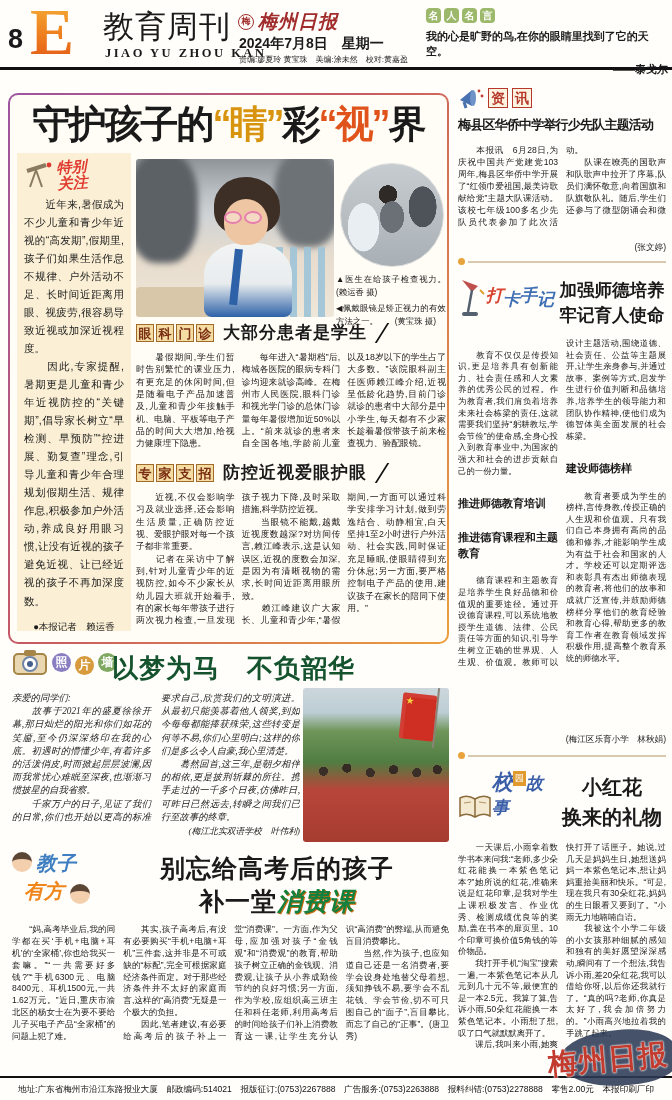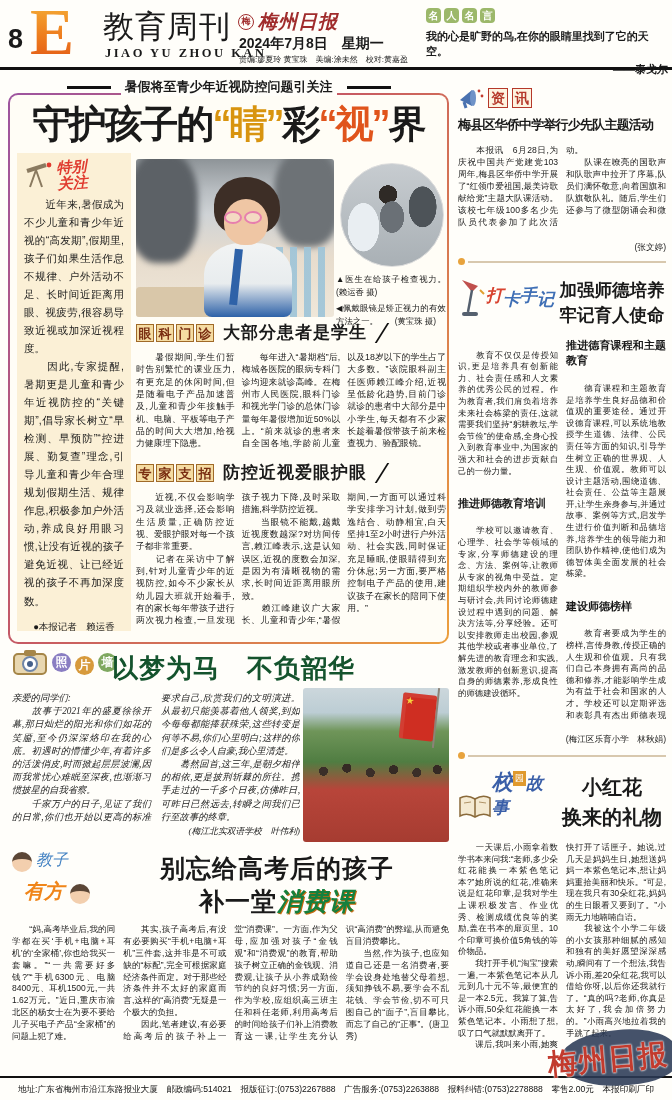--- a/index.html
+++ b/index.html
@@ -87,21 +87,21 @@
    radial-gradient(9px 9px at 92% 53%, #352a24 0 50%, transparent 51%),
    linear-gradient(180deg,#ccd7dc 0%,#bccdd4 16%,#6f9559 28%,#507d42 48%,#b8453a 66%,#a63c31 100%); }
 .flag { position:absolute; right:14px; top:6px; width:34px; height:46px; background:#cf2e22; border-radius:2px; transform:rotate(6deg); box-shadow:inset 4px 4px 0 rgba(255,255,255,.08); }
 .flag::after { content:"★"; color:#f7d23e; font-size:10px; position:absolute; left:3px; top:2px; }
 .flagpole { position:absolute; right:12px; top:0; width:2px; height:60px; background:#8c8377; transform:rotate(6deg); }
 
 
 .pbadge { position:absolute; left:12px; top:850px; width:92px; height:64px; }
 .pb-kid1 { position:absolute; left:0; top:2px; width:20px; height:20px; border-radius:50%; background:#f3cfae; border-top:7px solid #5b4636; }
 .pb-kid2 { position:absolute; left:58px; top:34px; width:20px; height:20px; border-radius:50%; background:#f3cfae; border-top:7px solid #5b4636; }
-.pb-t1 { position:absolute; left:24px; top:0; font-size:16px; font-weight:400; font-style:italic; color:#3f7fc1; }
+.pb-t1 { position:absolute; left:24px; top:0; font-size:20px; font-weight:700; font-style:italic; color:#3f7fc1; }
 .pb-t2 { position:absolute; left:12px; top:28px; font-size:20px; font-weight:900; font-style:italic; color:#f08519; }
 .phead1 { position:absolute; left:104px; top:852px; width:346px; text-align:center; font-size:25px; font-weight:900; letter-spacing:1px; }
 .phead2 { position:absolute; left:104px; top:885px; width:346px; text-align:center; font-size:25px; font-weight:900; letter-spacing:1px; }
 .phead2 .hl { color:#15803d; font-style:italic; text-shadow:1px 1px 0 #c96a10; }
 .pbody { position:absolute; left:12px; top:924px; width:437px; height:146px; column-count:4; column-gap:8px;
   font-size:8.5px; line-height:1.4; text-align:justify; white-space:pre-line; overflow:hidden; }
 
 
 .rnbadge { position:absolute; left:458px; top:86px; display:flex; align-items:center; gap:4px; }
 .rchar { width:20px; height:20px; border:1.5px solid #b5382a; background:#fdf3e0; color:#b5382a; font-size:14px; font-weight:900; text-align:center; line-height:18px; }
@@ -160,23 +160,20 @@
         <span class="qcircle">名</span>
         <span class="qcircle">人</span>
         <span class="qcircle">名</span>
         <span class="qcircle">言</span>
       </div>
       <div class="qtext">我的心是旷野的鸟,在你的眼睛里找到了它的天空。</div>
       <div class="qattr">——泰戈尔</div>
     </div>
   </div>
 
-  <div class="kicker">
-      <span>暑假将至青少年近视防控问题引关注</span>
-    </div>
   <div class="leadbox">
     <div class="leadinner">
       <div class="leadhead">
         <span>守护孩子的</span><span class="gold">“睛”</span><span>彩</span><span class="orange">“视”</span><span>界</span>
       </div>
 
       <div class="sidebar">
         <div class="spbadge">
           <svg class="icon" width="30" height="28" viewBox="0 0 30 28">
             <line x1="3" y1="10" x2="22" y2="4" stroke="#8a7a60" stroke-width="4"></line>
@@ -314,21 +311,20 @@
       <span class="ntchar ntc3">记</span>
     </div>
   </div>
   <div class="nthead">
     <div>加强师德培养</div>
     <div>牢记育人使命</div>
   </div>
   <div class="rcols ntbody">
     <p>　　教育不仅仅是传授知识,更是培养具有创新能力、社会责任感和人文素养的优秀公民的过程。作为教育者,我们肩负着培养未来社会栋梁的责任,这就需要我们坚持“躬耕教坛,学会节俭”的使命感,全身心投入到教育事业中,为国家的强大和社会的进步贡献自己的一份力量。</p>
     <h4>推进师德教育培训</h4>
-    <p>　　学校可以邀请教育、心理学、社会学等领域的专家,分享师德建设的理念、方法、案例等,让教师从专家的视角中受益。定期组织学校内外的教师参与研讨会,共同讨论师德建设过程中遇到的问题、解决方法等,分享经验。还可以安排教师走出校园,参观其他学校或者事业单位,了解先进的教育理念和实践,激发教师的创新意识,提高自身的师德素养,形成良性的师德建设循环。</p>
     <h4>推进德育课程和主题教育</h4>
     <p>　　德育课程和主题教育是培养学生良好品德和价值观的重要途径。通过开设德育课程,可以系统地教授学生道德、法律、公民责任等方面的知识,引导学生树立正确的世界观、人生观、价值观。教师可以设计主题活动,围绕道德、社会责任、公益等主题展开,让学生亲身参与,并通过故事、案例等方式,启发学生进行价值判断和品德培养,培养学生的领导能力和团队协作精神,使他们成为德智体美全面发展的社会栋梁。</p>
     <h4>建设师德榜样</h4>
     <p>　　教育者要成为学生的榜样,言传身教,传授正确的人生观和价值观。只有我们自己本身拥有高尚的品德和修养,才能影响学生成为有益于社会和国家的人才。学校还可以定期评选和表彰具有杰出师德表现的教育者,将他们的故事和成就广泛宣传,并鼓励师德榜样分享他们的教育经验和教育心得,帮助更多的教育工作者在教育领域发挥积极作用,提高整个教育系统的师德水平。</p>
   </div>
   <div class="ntby">(梅江区乐育小学　林秋娟)</div>
 
   <div class="rdivider div2"></div>
 
   <div class="stbadge">

